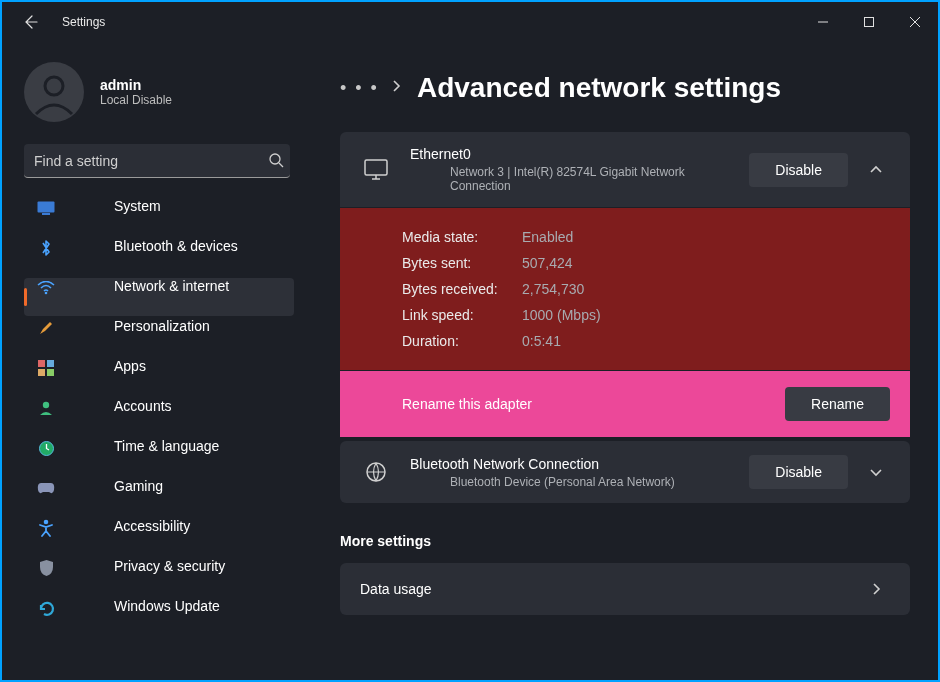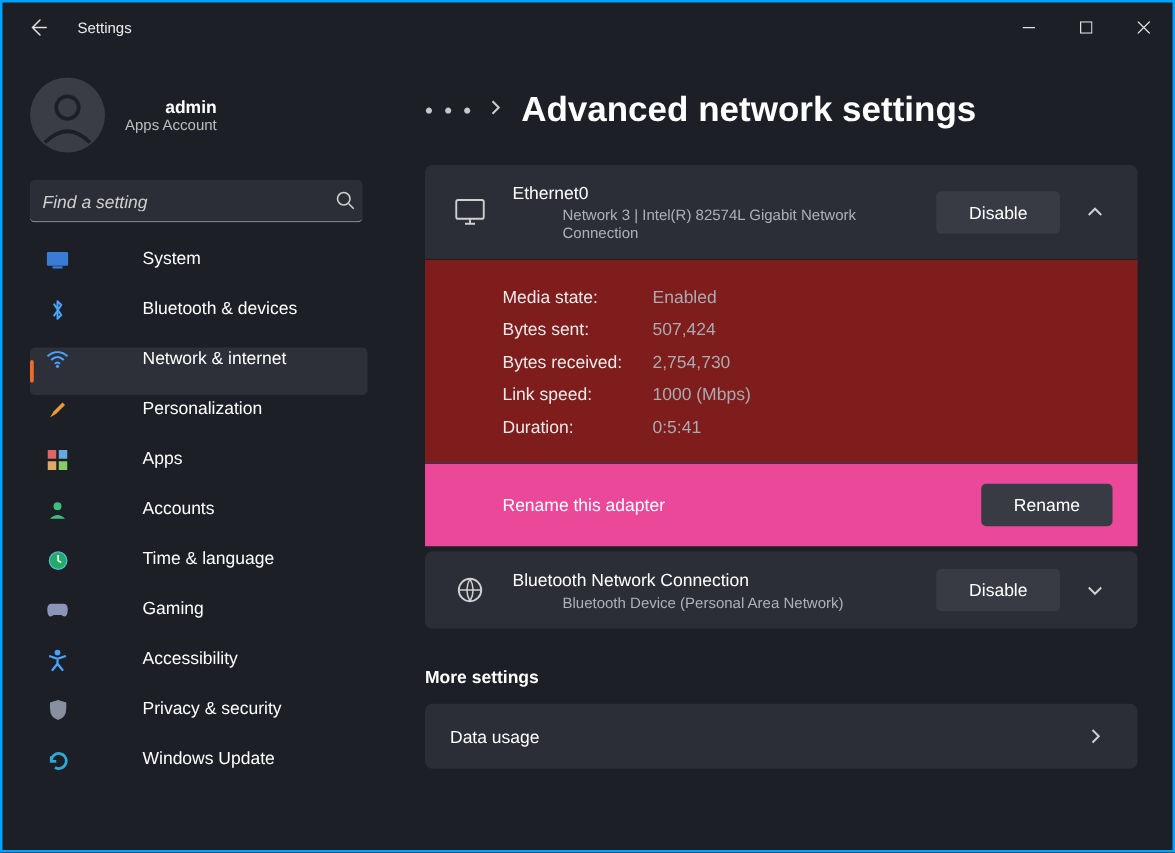--- a/index.html
+++ b/index.html
@@ -36,38 +36,37 @@
 
   .body-row { flex: 1; display: flex; overflow: hidden; }
 
   
   .sidebar {
     width: 310px;
     padding: 20px 10px 10px 22px;
     display: flex; flex-direction: column;
     overflow-y: auto;
   }
-  .user-row { display:flex; align-items:center; margin-bottom: 22px; text-align: right; }
+  .user-row { display:flex; align-items:center; margin-bottom: 22px; }
   .avatar {
     width: 60px; height: 60px; border-radius: 50%;
     background: #3a3d44;
     display:flex; align-items:center; justify-content:center;
     margin-right: 16px;
   }
   .user-name { font-size: 14px; font-weight: 600; }
   .user-sub { font-size: 12px; color: #bdbdbd; }
 
   .search-wrap { position: relative; margin-bottom: 20px; }
   .search {
     width: 266px; height: 34px;
     background: #2b2e36; border: none; border-bottom: 1px solid #9a9a9a;
     border-radius: 4px;
     color: #a3a3a3; font-size: 14px;
     padding: 0 36px 0 10px;
-    font-style: italic;
   }
   .search::placeholder { color: #cfcfcf; }
   .search-icon { position:absolute; right: 18px; top: 8px; }
 
   .nav { list-style: none; display:flex; flex-direction:column; gap: 2px; margin-right: 8px;}
   .nav-item {
     height: 38px; display:flex; 
     padding-left: 12px; border-radius: 4px;
     font-size: 14px; position: relative; gap: 40px;
   }
@@ -174,21 +173,21 @@
     <div class="sidebar">
       <div class="user-row">
         <div class="avatar">
           <svg width="48" height="48" viewBox="0 0 48 48">
             <circle cx="24" cy="18" r="9" fill="none" stroke="#1c1f26" stroke-width="3"></circle>
             <path d="M6 46 Q24 28 42 46" fill="none" stroke="#1c1f26" stroke-width="3"></path>
           </svg>
         </div>
         <div>
           <div class="user-name">admin</div>
-          <div class="user-sub">Apps Account</div>
+          <div class="user-sub">Local Disable</div>
         </div>
       </div>
 
       <div class="search-wrap">
         <input class="search" placeholder="Find a setting" style="">
         <span class="search-icon">
           <svg width="16" height="16" viewBox="0 0 16 16">
               <circle cx="7" cy="7" r="5" stroke="#cfcfcf" fill="none" stroke-width="1.3"></circle>
               <path d="M11 11 L15 15" stroke="#cfcfcf" stroke-width="1.3"></path>
             </svg>

